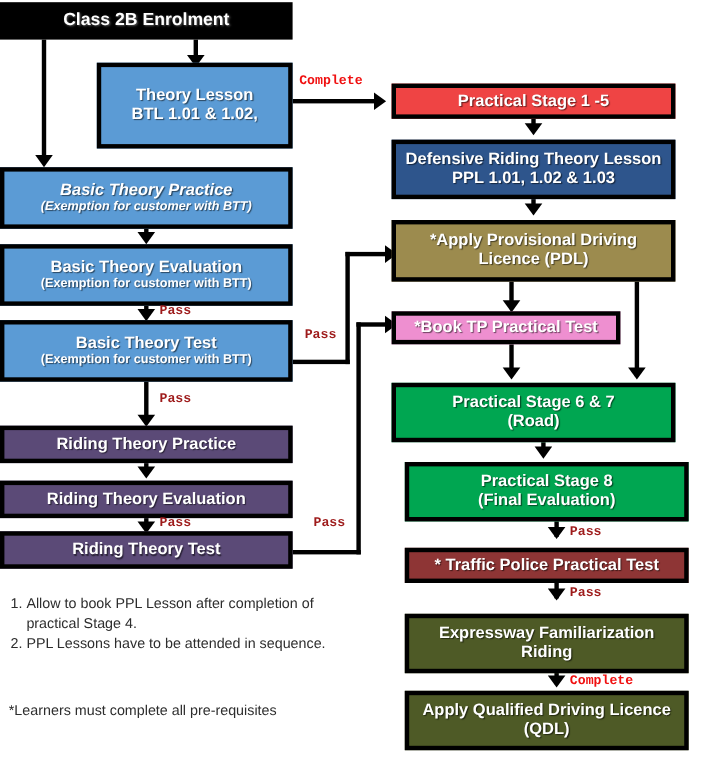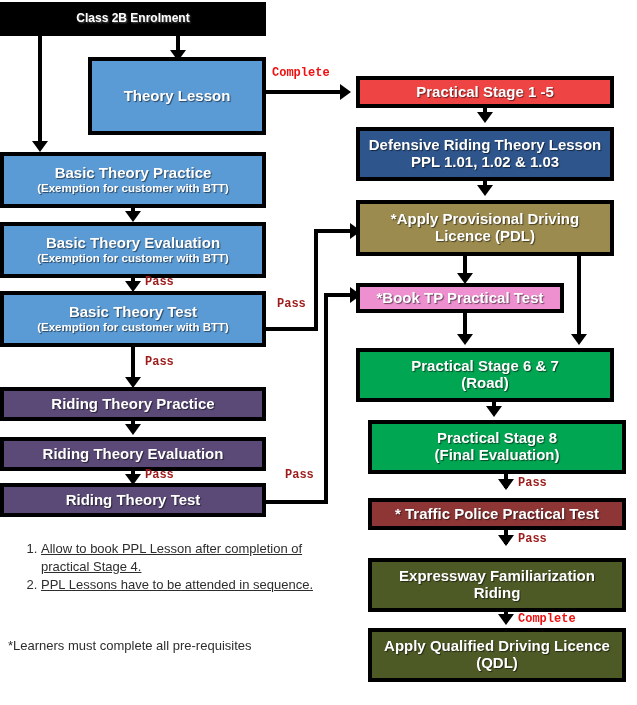--- a/index.html
+++ b/index.html
@@ -38,21 +38,21 @@
   .node .l2 { display: block; font-size: 15px; }
   .node .l3 { display: block; font-size: 15px; }
   .node.sub .l2 { font-size: 11.5px; font-weight: bold; }
 
   .title-node {
     background: #000000;
     border: none;
     color: #ffffff;
     text-shadow: 1px 1px 2px rgba(255,255,255,0.35);
   }
-  .title-node .l1 { font-size: 12px; }
+  .title-node .l1 { font-size: 16px; }
 
   
   .line {
     position: absolute;
     background: #000000;
     z-index: 2;
   }
   .vline { width: 4px; }
   .hline { height: 4px; }
 
@@ -122,27 +122,28 @@
   </div>
 
   <div class="line vline" style="left:176px; top:36px; height:18px;"></div>
   <div class="arrowhead arrow-down" style="left:170px; top:50px;"></div>
 
   <div class="line vline" style="left:38px; top:36px; height:110px;"></div>
   <div class="arrowhead arrow-down" style="left:32px; top:141px;"></div>
 
   <div class="node" style="left:88px; top:57px; width:178px; height:78px; background:#5B9BD5;">
     <span class="l1">Theory Lesson</span>
+    <span class="l2">BTL 1.01 &amp; 1.02,</span>
   </div>
 
   <div class="edge-label bright" style="left:272px; top:66px;">Complete</div>
   <div class="line hline" style="left:266px; top:90px; width:80px;"></div>
   <div class="arrowhead arrow-right" style="left:340px; top:84px;"></div>
 
-  <div class="node sub" style="left:0px; top:152px; width:266px; height:56px; background:#5B9BD5;">
+  <div class="node sub" style="left:0px; top:152px; width:266px; height:56px; background:#5B9BD5;font-style:italic;">
     <span class="l1">Basic Theory Practice</span>
     <span class="l2">(Exemption for customer with BTT)</span>
   </div>
 
   <div class="line vline" style="left:131px; top:208px; height:8px;"></div>
   <div class="arrowhead arrow-down" style="left:125px; top:211px;"></div>
 
   <div class="node sub" style="left:0px; top:222px; width:266px; height:56px; background:#5B9BD5;">
     <span class="l1">Basic Theory Evaluation</span>
     <span class="l2">(Exemption for customer with BTT)</span>
@@ -185,21 +186,21 @@
   <div class="node" style="left:0px; top:483px; width:266px; height:34px; background:#5B4A77;">
     <span class="l1">Riding Theory Test</span>
   </div>
 
   <div class="line hline" style="left:266px; top:500px; width:62px;"></div>
   <div class="line vline" style="left:324px; top:293px; height:211px;"></div>
   <div class="line hline" style="left:324px; top:293px; width:32px;"></div>
   <div class="arrowhead arrow-right" style="left:350px; top:287px;"></div>
   <div class="edge-label" style="left:285px; top:468px;">Pass</div>
 
-  <div class="notes" style="left:17px; top:540px; width:300px;text-decoration:underline;">
+  <div class="notes" style="left:0; top:540px; width:300px;">
     <ol>
       <li>Allow to book PPL Lesson after completion of practical Stage 4.</li>
       <li>PPL Lessons have to be attended in sequence.</li>
     </ol>
   </div>
   <div class="note-star" style="left:8px; top:637px;">*Learners must complete all pre-requisites</div>
 
   <div class="node" style="left:356px; top:76px; width:258px; height:32px; background:#ef4444;">
     <span class="l1">Practical Stage 1 -5</span>
   </div>

